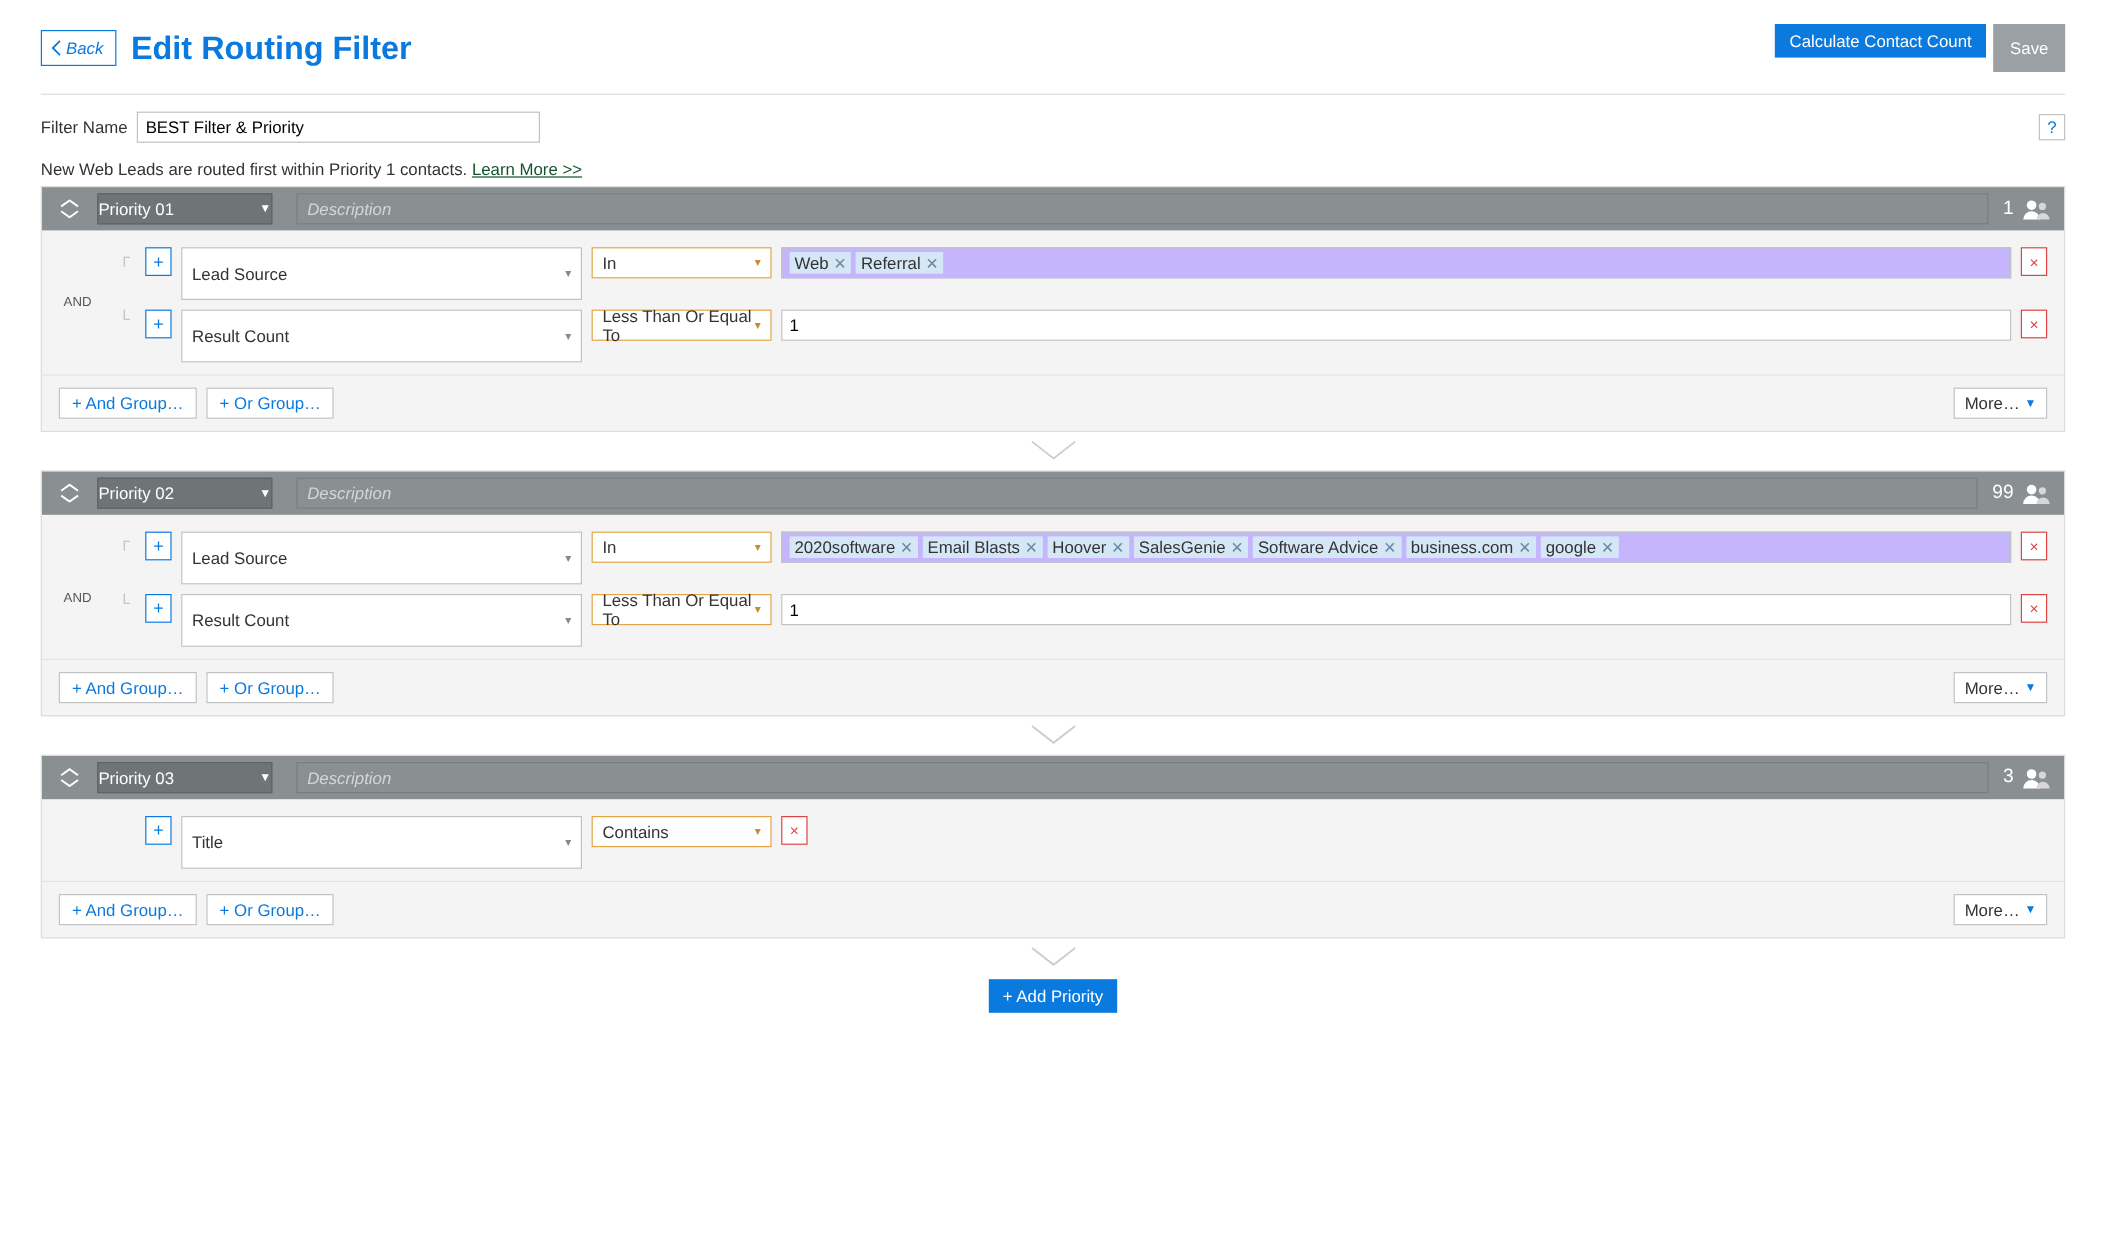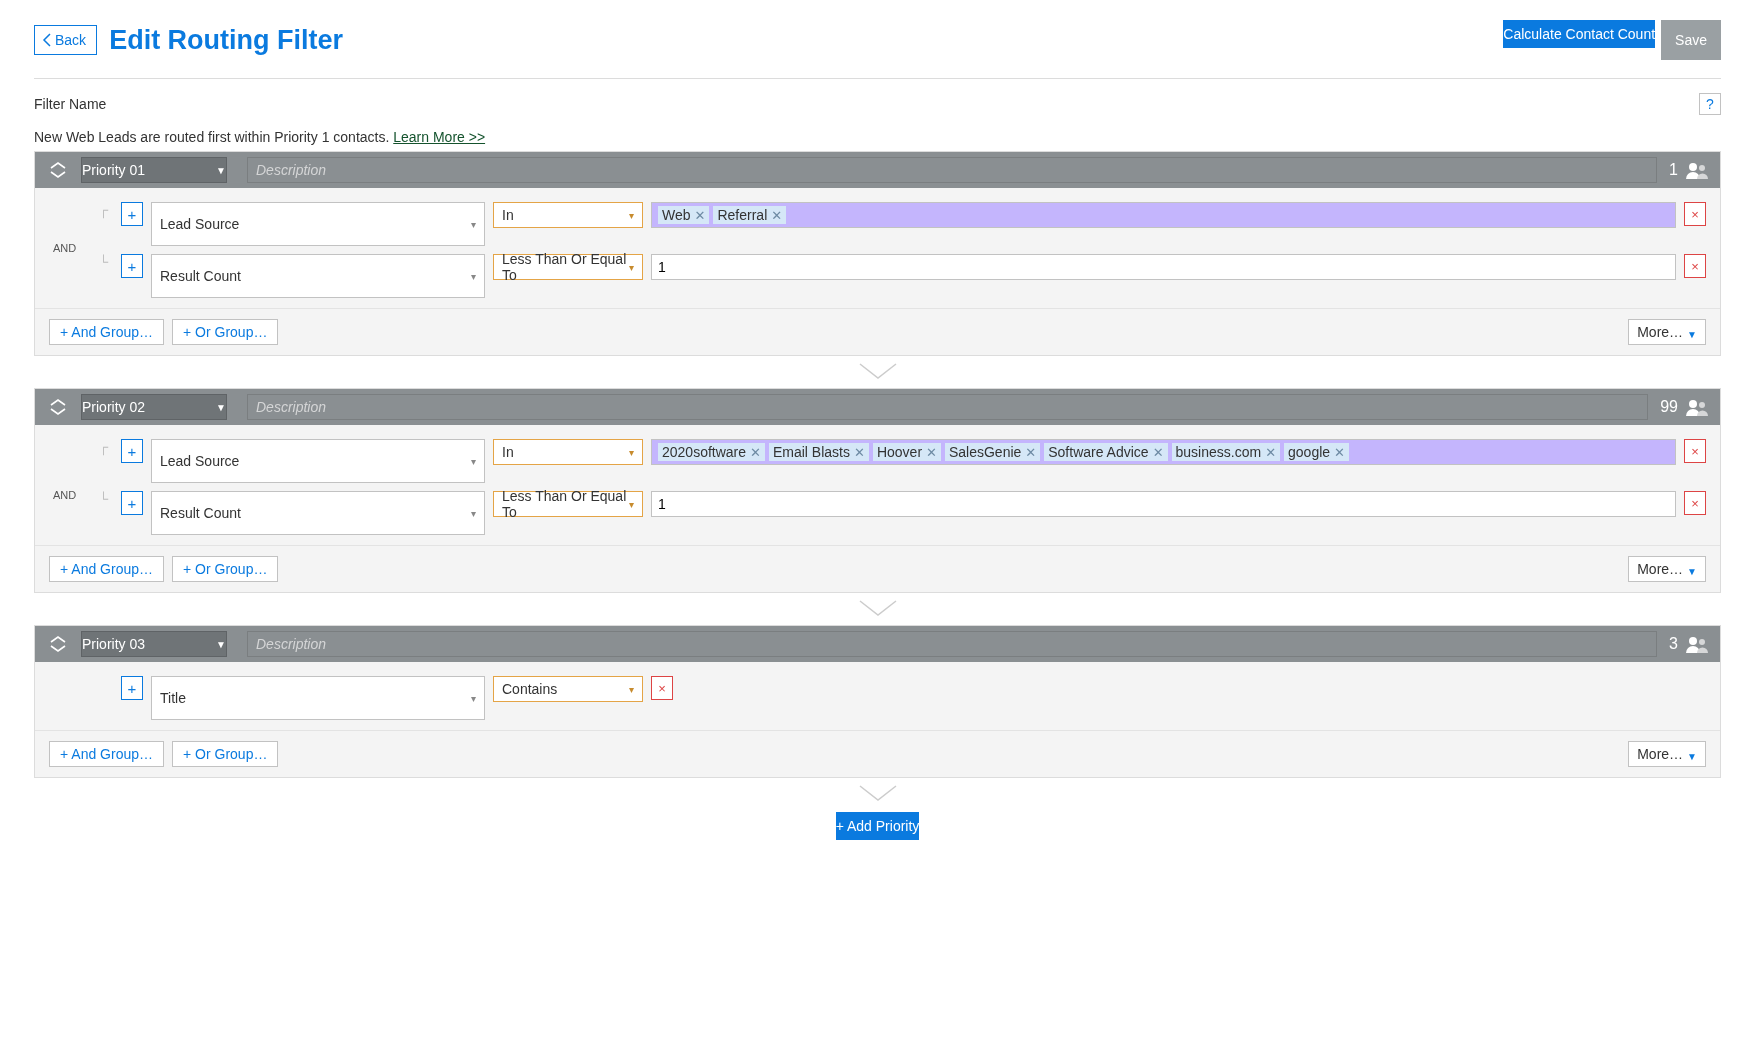--- a/index.html
+++ b/index.html
@@ -12,28 +12,28 @@
 }
 
 
 .top-row { display: flex; align-items: center; justify-content: space-between; margin-bottom: 18px; }
 .top-left { display: flex; align-items: center; gap: 12px; }
 .back-btn {
   display: flex; align-items: center;
   border: 1px solid #0a7adf;
   color: #0a7adf;
   height: 30px; padding: 0 10px 0 6px;
-  cursor: pointer; font-size: 14px;
+  cursor: pointer; font-size: 14px; font-style: italic;
 }
 .back-btn svg { margin-right: 2px; }
 .page-title { font-size: 27px; font-weight: 700; color: #0a7adf; }
 .top-right { display: flex; gap: 6px; }
 .btn-primary {
   background: #0a7adf; color: #fff; border: none;
-  height: 28px; padding: 0 0; font-size: 14px; cursor: pointer;
+  height: 28px; padding: 0 12px; font-size: 14px; cursor: pointer;
 }
 .btn-grey {
   background: #9aa0a3; color: #fff; border: none;
   height: 40px; padding: 0 14px; font-size: 14px; cursor: pointer;
 }
 
 .hr { border-top: 1px solid #dcdcdc; margin-bottom: 14px; }
 
 
 .name-row { display: flex; align-items: center; gap: 8px; margin-bottom: 14px; }
@@ -131,21 +131,21 @@
   display: flex; align-items: center; gap: 8px;
 }
 .link-btn {
   border: 1px solid #c2c2c2; background: #fff; color: #0a7adf;
   padding: 4px 10px; cursor: pointer; font-size: 14px;
 }
 .more-btn {
   margin-left: auto;
   border: 1px solid #c2c2c2; background: #fff; color: #333;
   padding: 4px 8px; cursor: pointer; font-size: 14px;
-  display: flex; align-items: flex-end; gap: 4px;
+  display: flex; align-items: center; gap: 4px;
 }
 .more-btn .tri { color: #0a7adf; font-size: 10px; }
 
 
 .wedge { display: flex; justify-content: center; height: 20px; margin-bottom: 6px; }
 .wedge svg { display: block; }
 
 .add-priority-wrap { display: flex; justify-content: center; margin-top: 8px; }
 </style>
 </head>
@@ -164,20 +164,21 @@
   <div class="top-right">
     <button class="btn-primary">Calculate Contact Count</button>
     <button class="btn-grey">Save</button>
   </div>
 </div>
 
 <div class="hr"></div>
 
 <div class="name-row">
   <span class="name-label">Filter Name</span>
+  <input class="name-input" value="BEST Filter &amp; Priority" style="">
   <div class="help-q">?</div>
 </div>
 
 <div class="hint">
   <span>New Web Leads are routed first within Priority 1 contacts. </span><a href="#">Learn More &gt;&gt;</a>
 </div>
 
 <div class="priority-block">
   <div class="priority-header">
     <div class="chevrons">

